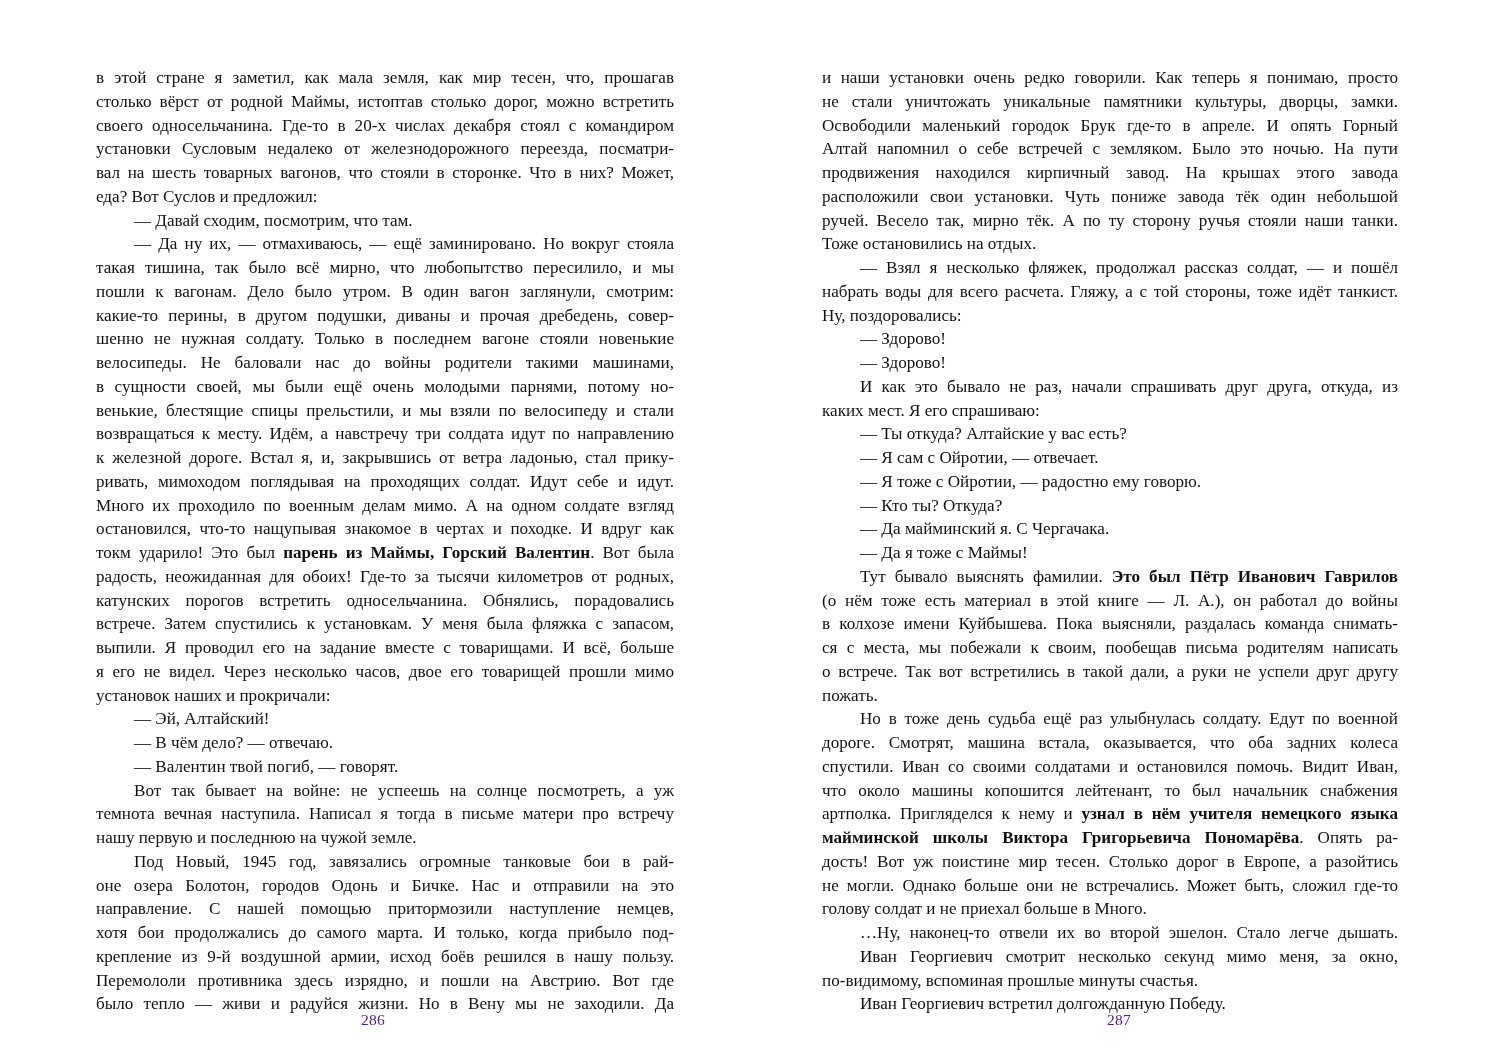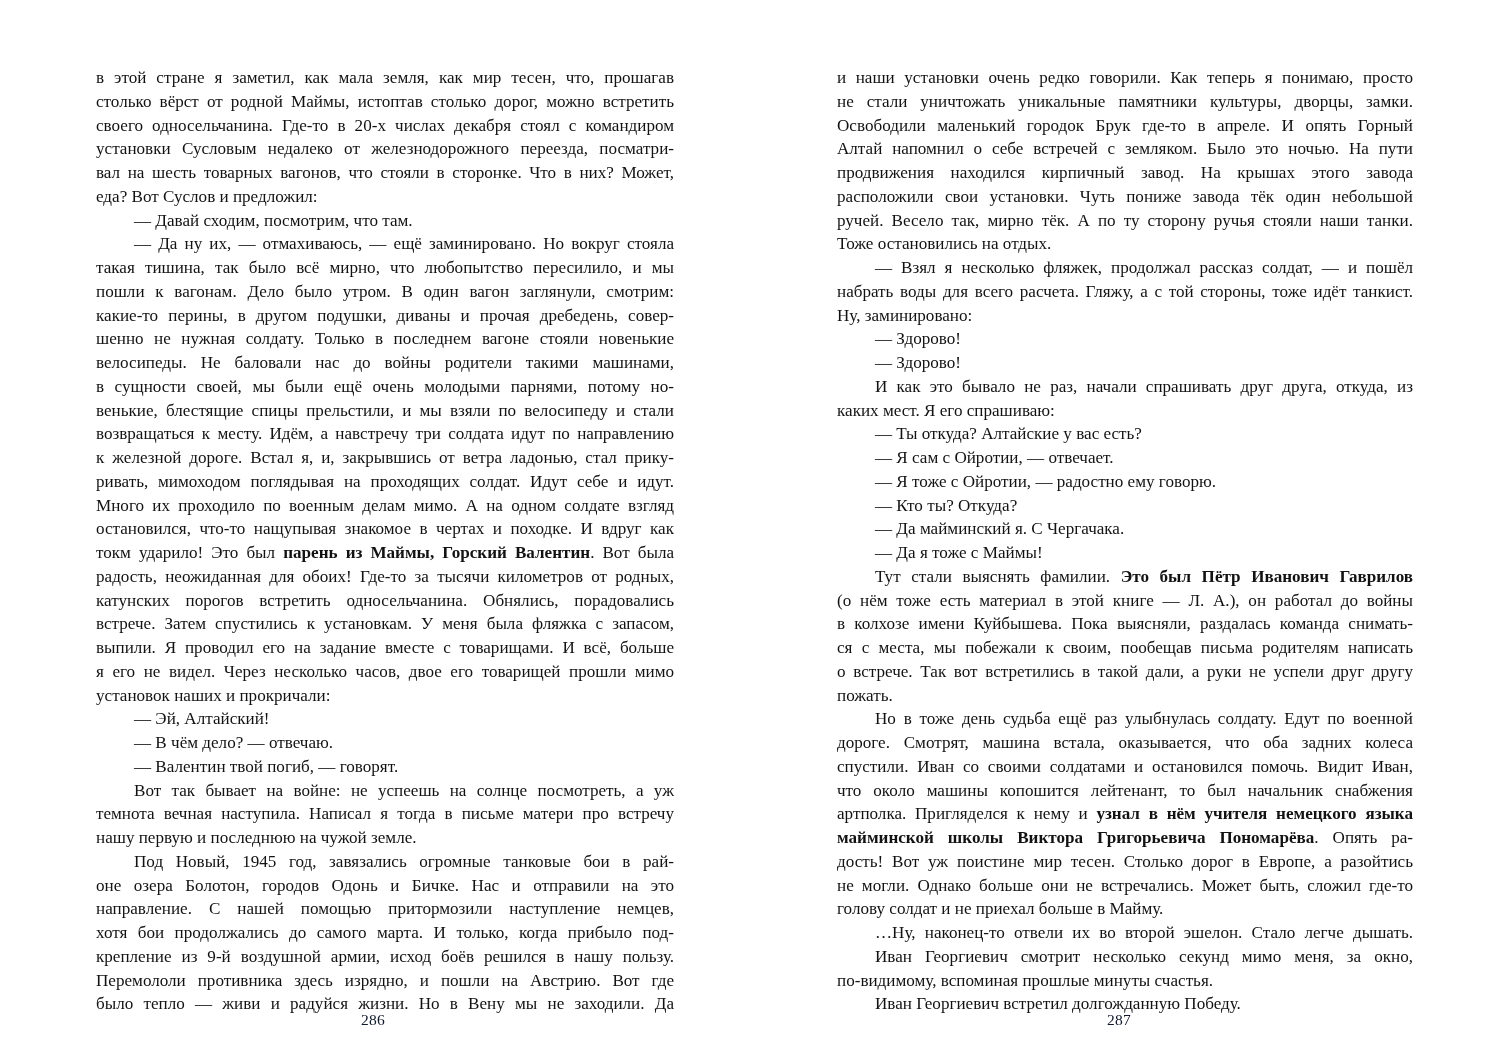--- a/index.html
+++ b/index.html
@@ -32,21 +32,21 @@
   }
   .page-left  { width: 746px; }
   .page-right { width: 746px; }
 
   .textblock {
     position: absolute;
     top: 66px;
   }
   .page-left .textblock  { left: 96px;  width: 578px; }
   .page-right .textblock { left: 822px; width: 576px; }
-  .page-right .textblock { left: 91px; }
+  .page-right .textblock { left: 76px; }
 
   
   .ln {
     display: block;
     font-size: 17.1px;
     line-height: 23.75px;
     white-space: pre;
     letter-spacing: 0;
   }
 
@@ -68,21 +68,21 @@
 
   b, .b { font-weight: bold; }
 
   .folio {
     position: absolute;
     bottom: 28px;
     width: 100%;
     text-align: center;
     font-size: 15.5px;
     line-height: 20px;
-    color: #0f172a;
+    color: #4c1d95;
     letter-spacing: .3px;
   }
 </style>
 </head>
 <body>
 
 <div class="spread">
 
   <div class="page page-left">
     <div class="textblock">
@@ -147,55 +147,55 @@
       <span class="ln j">не стали уничтожать уникальные памятники культуры, дворцы, замки.</span>
       <span class="ln j">Освободили маленький городок Брук где-то в апреле. И опять Горный</span>
       <span class="ln j">Алтай напомнил о себе встречей с земляком. Было это ночью. На пути</span>
       <span class="ln j">продвижения находился кирпичный завод. На крышах этого завода</span>
       <span class="ln j">расположили свои установки. Чуть пониже завода тёк один небольшой</span>
       <span class="ln j">ручей. Весело так, мирно тёк. А по ту сторону ручья стояли наши танки.</span>
       <span class="ln last">Тоже остановились на отдых.</span>
 
       <span class="ln j dlg">— Взял я несколько фляжек, продолжал рассказ солдат, — и пошёл</span>
       <span class="ln j">набрать воды для всего расчета. Гляжу, а с той стороны, тоже идёт танкист.</span>
-      <span class="ln last">Ну, заминировано:</span>
+      <span class="ln last">Ну, поздоровались:</span>
 
       <span class="ln last dlg">— Здорово!</span>
       <span class="ln last dlg">— Здорово!</span>
 
       <span class="ln j ind">И как это бывало не раз, начали спрашивать друг друга, откуда, из</span>
       <span class="ln last">каких мест. Я его спрашиваю:</span>
 
       <span class="ln last dlg">— Ты откуда? Алтайские у вас есть?</span>
       <span class="ln last dlg">— Я сам с Ойротии, — отвечает.</span>
       <span class="ln last dlg">— Я тоже с Ойротии, — радостно ему говорю.</span>
       <span class="ln last dlg">— Кто ты? Откуда?</span>
       <span class="ln last dlg">— Да майминский я. С Чергачака.</span>
       <span class="ln last dlg">— Да я тоже с Маймы!</span>
 
-      <span class="ln j ind"><span>Тут стали выяснять фамилии. </span><b>Это был Пётр Иванович Гаврилов</b></span>
+      <span class="ln j ind"><span>Тут бывало выяснять фамилии. </span><b>Это был Пётр Иванович Гаврилов</b></span>
 
       <span class="ln j">(о нём тоже есть материал в этой книге — Л. А.), он работал до войны</span>
       <span class="ln j">в колхозе имени Куйбышева. Пока выясняли, раздалась команда снимать-</span>
       <span class="ln j">ся с места, мы побежали к своим, пообещав письма родителям написать</span>
       <span class="ln j">о встрече. Так вот встретились в такой дали, а руки не успели друг другу</span>
       <span class="ln last">пожать.</span>
 
       <span class="ln j ind">Но в тоже день судьба ещё раз улыбнулась солдату. Едут по военной</span>
       <span class="ln j">дороге. Смотрят, машина встала, оказывается, что оба задних колеса</span>
       <span class="ln j">спустили. Иван со своими солдатами и остановился помочь. Видит Иван,</span>
       <span class="ln j">что около машины копошится лейтенант, то был начальник снабжения</span>
 
       <span class="ln j"><span>артполка. Пригляделся к нему и </span><b>узнал в нём учителя немецкого языка</b></span>
 
       <span class="ln j"><b>майминской школы Виктора Григорьевича Пономарёва</b><span>. Опять ра-</span></span>
 
       <span class="ln j">дость! Вот уж поистине мир тесен. Столько дорог в Европе, а разойтись</span>
       <span class="ln j">не могли. Однако больше они не встречались. Может быть, сложил где-то</span>
-      <span class="ln last">голову солдат и не приехал больше в Майму.</span>
+      <span class="ln last">голову солдат и не приехал больше в Много.</span>
 
       <span class="ln j ind">…Ну, наконец-то отвели их во второй эшелон. Стало легче дышать.</span>
 
       <span class="ln j ind">Иван Георгиевич смотрит несколько секунд мимо меня, за окно,</span>
       <span class="ln last">по-видимому, вспоминая прошлые минуты счастья.</span>
 
       <span class="ln last ind">Иван Георгиевич встретил долгожданную Победу.</span>
 
     </div>
 

